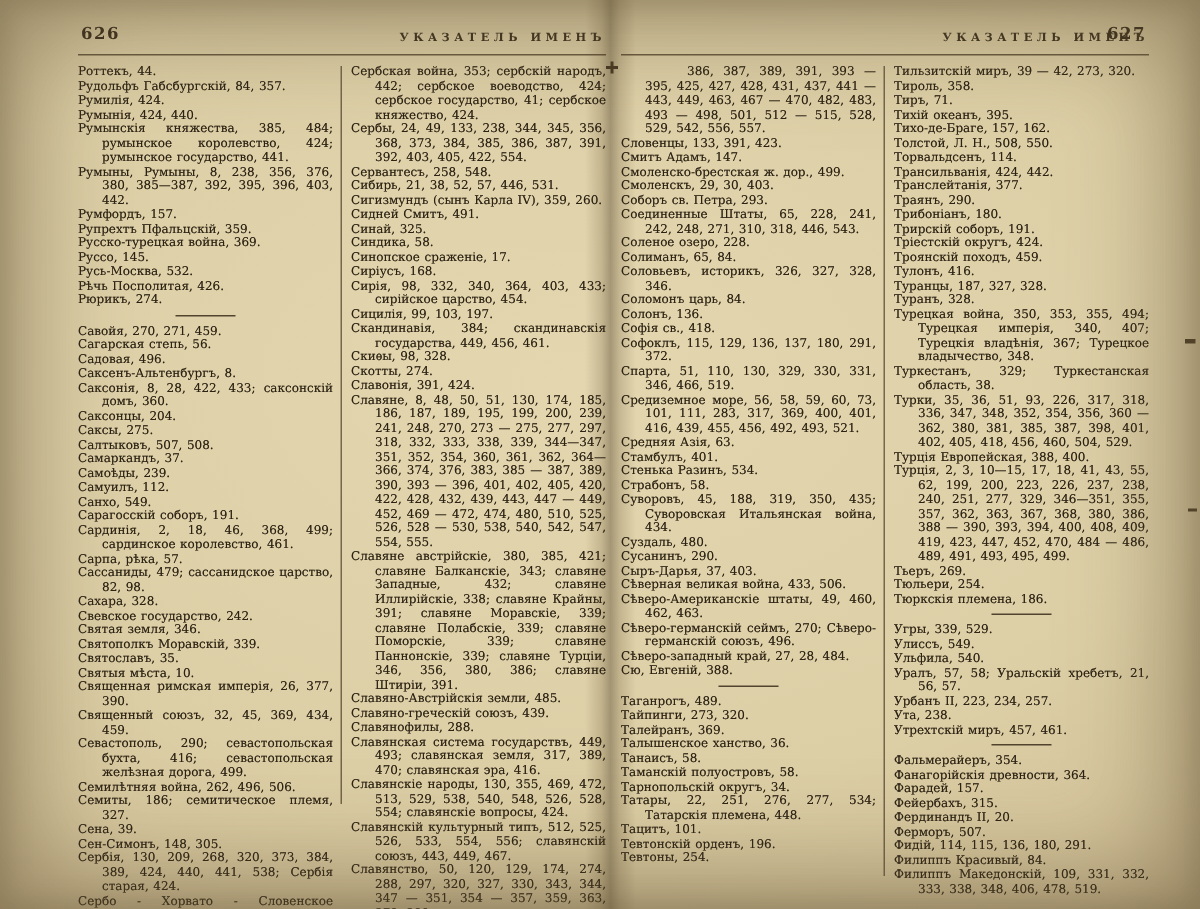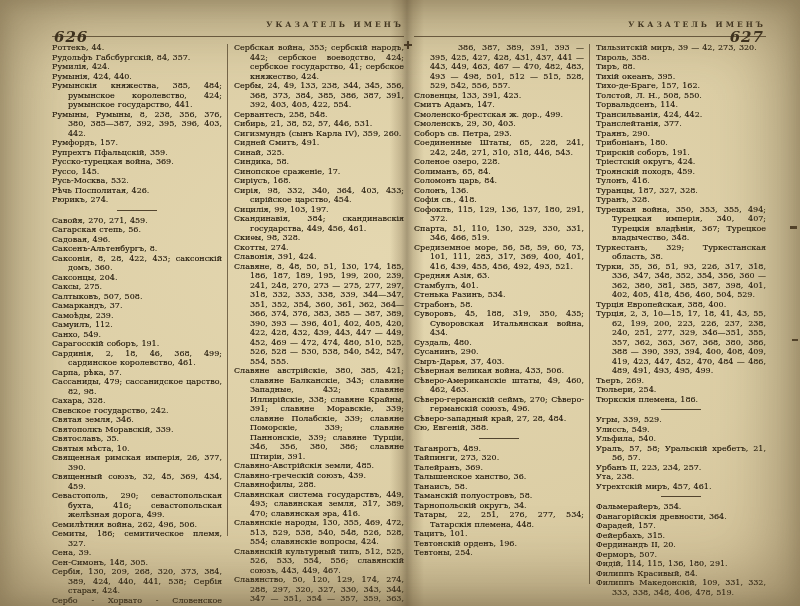--- a/index.html
+++ b/index.html
@@ -11,21 +11,21 @@
   }
   .vignette{position:absolute;inset:0;pointer-events:none;
     box-shadow:inset 0 0 70px 16px rgba(100,84,52,.55), inset 0 0 18px 4px rgba(100,84,52,.25);}
   .gutter{position:absolute;left:390px;top:0;width:34px;height:606px;
     background:linear-gradient(90deg, rgba(95,76,45,0) 0%, rgba(95,76,45,.22) 32%,
       rgba(66,51,28,.38) 50%, rgba(95,76,45,.22) 68%, rgba(95,76,45,0) 100%);}
   .page{position:absolute;top:16px;width:352px;}
   .page-left{left:52px;}
   .page-right{left:414px;}
   .phead{position:relative;height:18px;}
-  .pnum{position:absolute;top:12px;font-size:15px;letter-spacing:1px;font-weight:bold;color:#362b1a;font-style:italic;}
+  .pnum{position:absolute;top:0;font-size:11px;letter-spacing:1px;font-weight:bold;color:#362b1a;}
   .pnum-left{left:2px;}
   .pnum-right{right:2px;text-align:right;}
   .ptitle{position:absolute;top:4px;left:0;right:0;text-align:right;
     font-size:7.5px;font-weight:bold;letter-spacing:3px;color:#3a2f1d;white-space:nowrap;}
   .headrule{height:1px;background:rgba(72,57,34,.78);margin:2px 0 6px 0;}
   .cols{position:relative;display:flex;}
   .col{width:170px;text-align:justify;font-size:8px;line-height:9.5px;
     word-spacing:.5px;text-shadow:0 0 .4px rgba(44,35,20,.55);}
   .col2{margin-left:12px;}
   .vrule{position:absolute;left:175px;top:1px;width:1px;background:rgba(72,57,34,.7);}
@@ -136,20 +136,21 @@
       <div class="col col1">
           <div class="e cont">386, 387, 389, 391, 393 — 395, 425, 427, 428, 431, 437, 441 — 443, 449, 463, 467 — 470, 482, 483, 493 — 498, 501, 512 — 515, 528, 529, 542, 556, 557.</div>
           <div class="e">Словенцы, 133, 391, 423.</div>
           <div class="e">Смитъ Адамъ, 147.</div>
           <div class="e">Смоленско-брестская ж. дор., 499.</div>
           <div class="e">Смоленскъ, 29, 30, 403.</div>
           <div class="e">Соборъ св. Петра, 293.</div>
           <div class="e">Соединенные Штаты, 65, 228, 241, 242, 248, 271, 310, 318, 446, 543.</div>
           <div class="e">Соленое озеро, 228.</div>
           <div class="e">Солиманъ, 65, 84.</div>
+          <div class="e">Соловьевъ, историкъ, 326, 327, 328, 346.</div>
           <div class="e">Соломонъ царь, 84.</div>
           <div class="e">Солонъ, 136.</div>
           <div class="e">Софія св., 418.</div>
           <div class="e">Софоклъ, 115, 129, 136, 137, 180, 291, 372.</div>
           <div class="e">Спарта, 51, 110, 130, 329, 330, 331, 346, 466, 519.</div>
           <div class="e">Средиземное море, 56, 58, 59, 60, 73, 101, 111, 283, 317, 369, 400, 401, 416, 439, 455, 456, 492, 493, 521.</div>
           <div class="e">Средняя Азія, 63.</div>
           <div class="e">Стамбулъ, 401.</div>
           <div class="e">Стенька Разинъ, 534.</div>
           <div class="e">Страбонъ, 58.</div>
@@ -171,21 +172,21 @@
           <div class="e">Таманскій полуостровъ, 58.</div>
           <div class="e">Тарнопольскій округъ, 34.</div>
           <div class="e">Татары, 22, 251, 276, 277, 534; Татарскія племена, 448.</div>
           <div class="e">Тацитъ, 101.</div>
           <div class="e">Тевтонскій орденъ, 196.</div>
           <div class="e">Тевтоны, 254.</div>
         </div>
       <div class="col col2">
           <div class="e">Тильзитскій миръ, 39 — 42, 273, 320.</div>
           <div class="e">Тироль, 358.</div>
-          <div class="e">Тиръ, 88.</div>
+          <div class="e">Тиръ, 71.</div>
           <div class="e">Тихій океанъ, 395.</div>
           <div class="e">Тихо-де-Браге, 157, 162.</div>
           <div class="e">Толстой, Л. Н., 508, 550.</div>
           <div class="e">Торвальдсенъ, 114.</div>
           <div class="e">Трансильванія, 424, 442.</div>
           <div class="e">Транслейтанія, 377.</div>
           <div class="e">Траянъ, 290.</div>
           <div class="e">Трибоніанъ, 180.</div>
           <div class="e">Трирскій соборъ, 191.</div>
           <div class="e">Тріестскій округъ, 424.</div>

